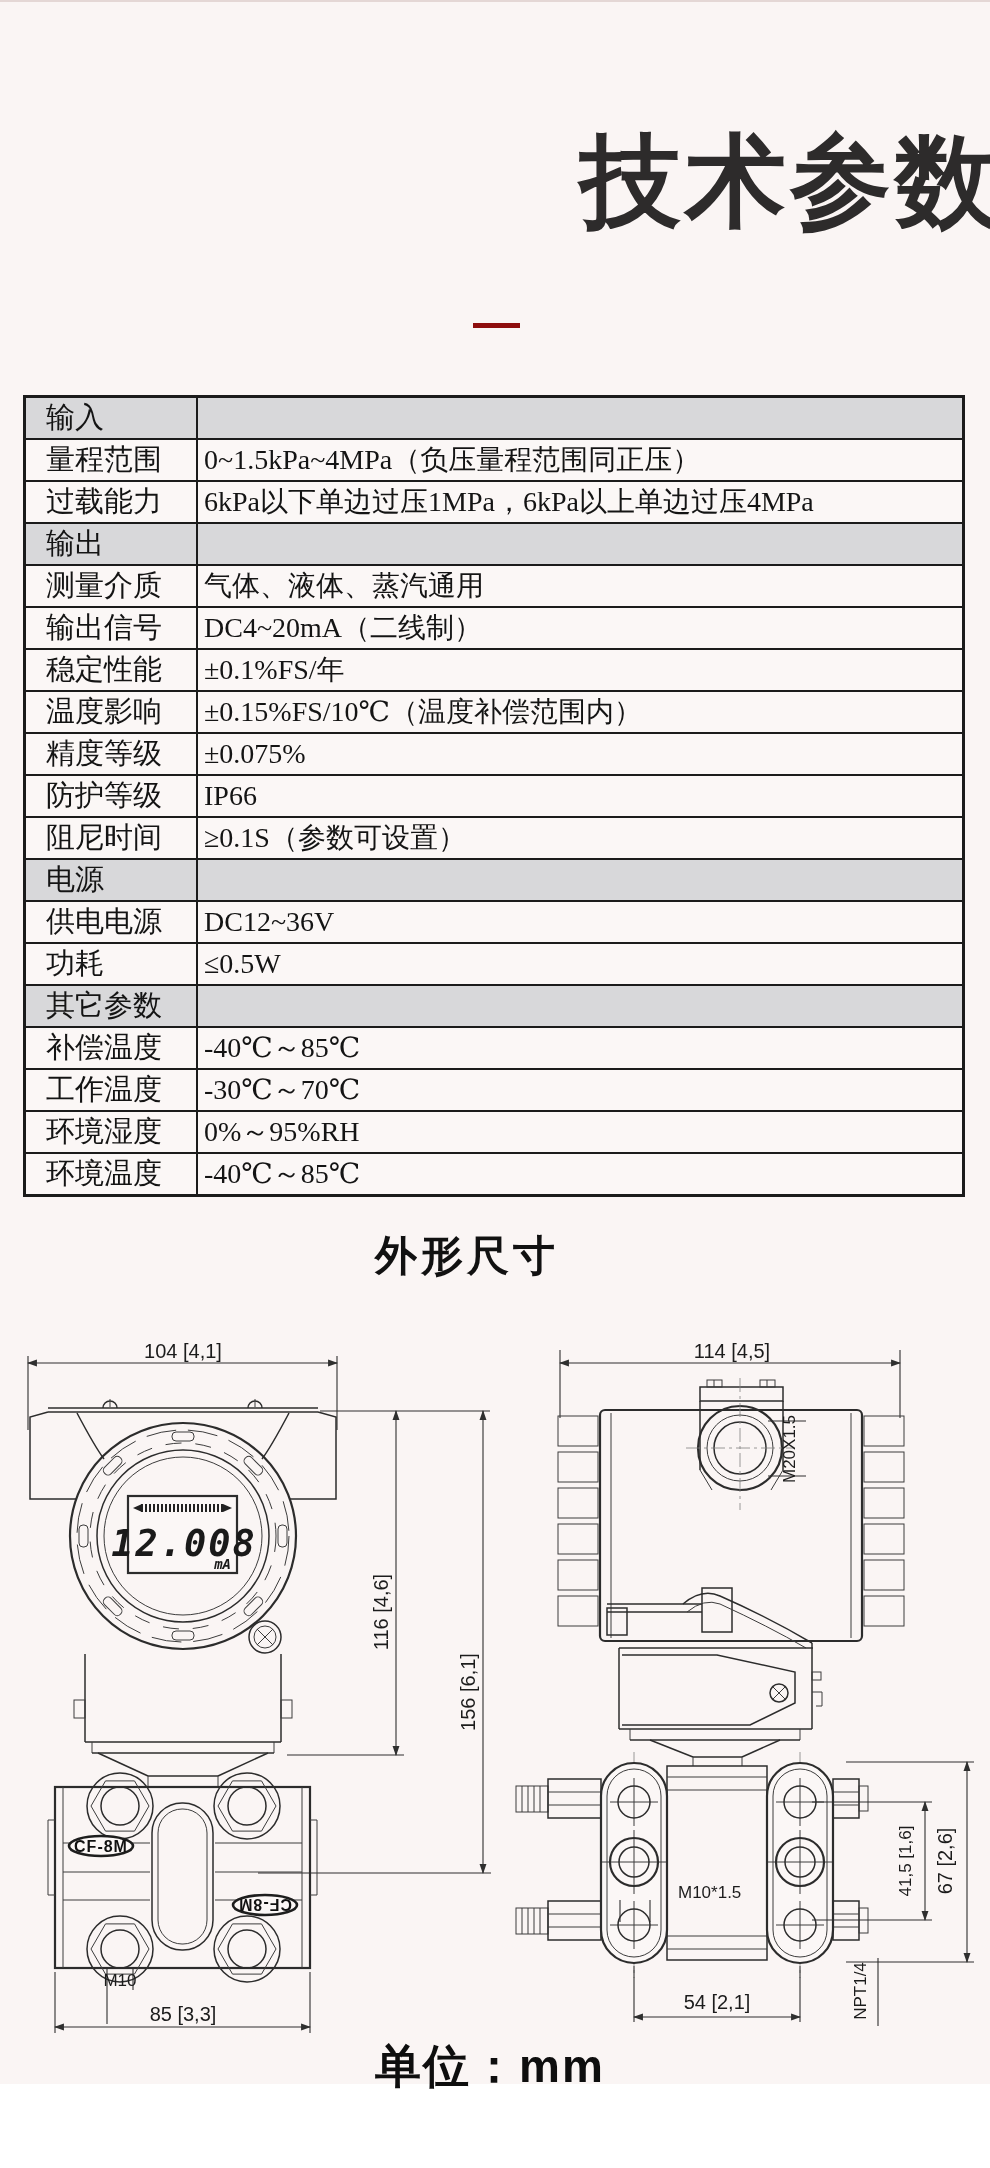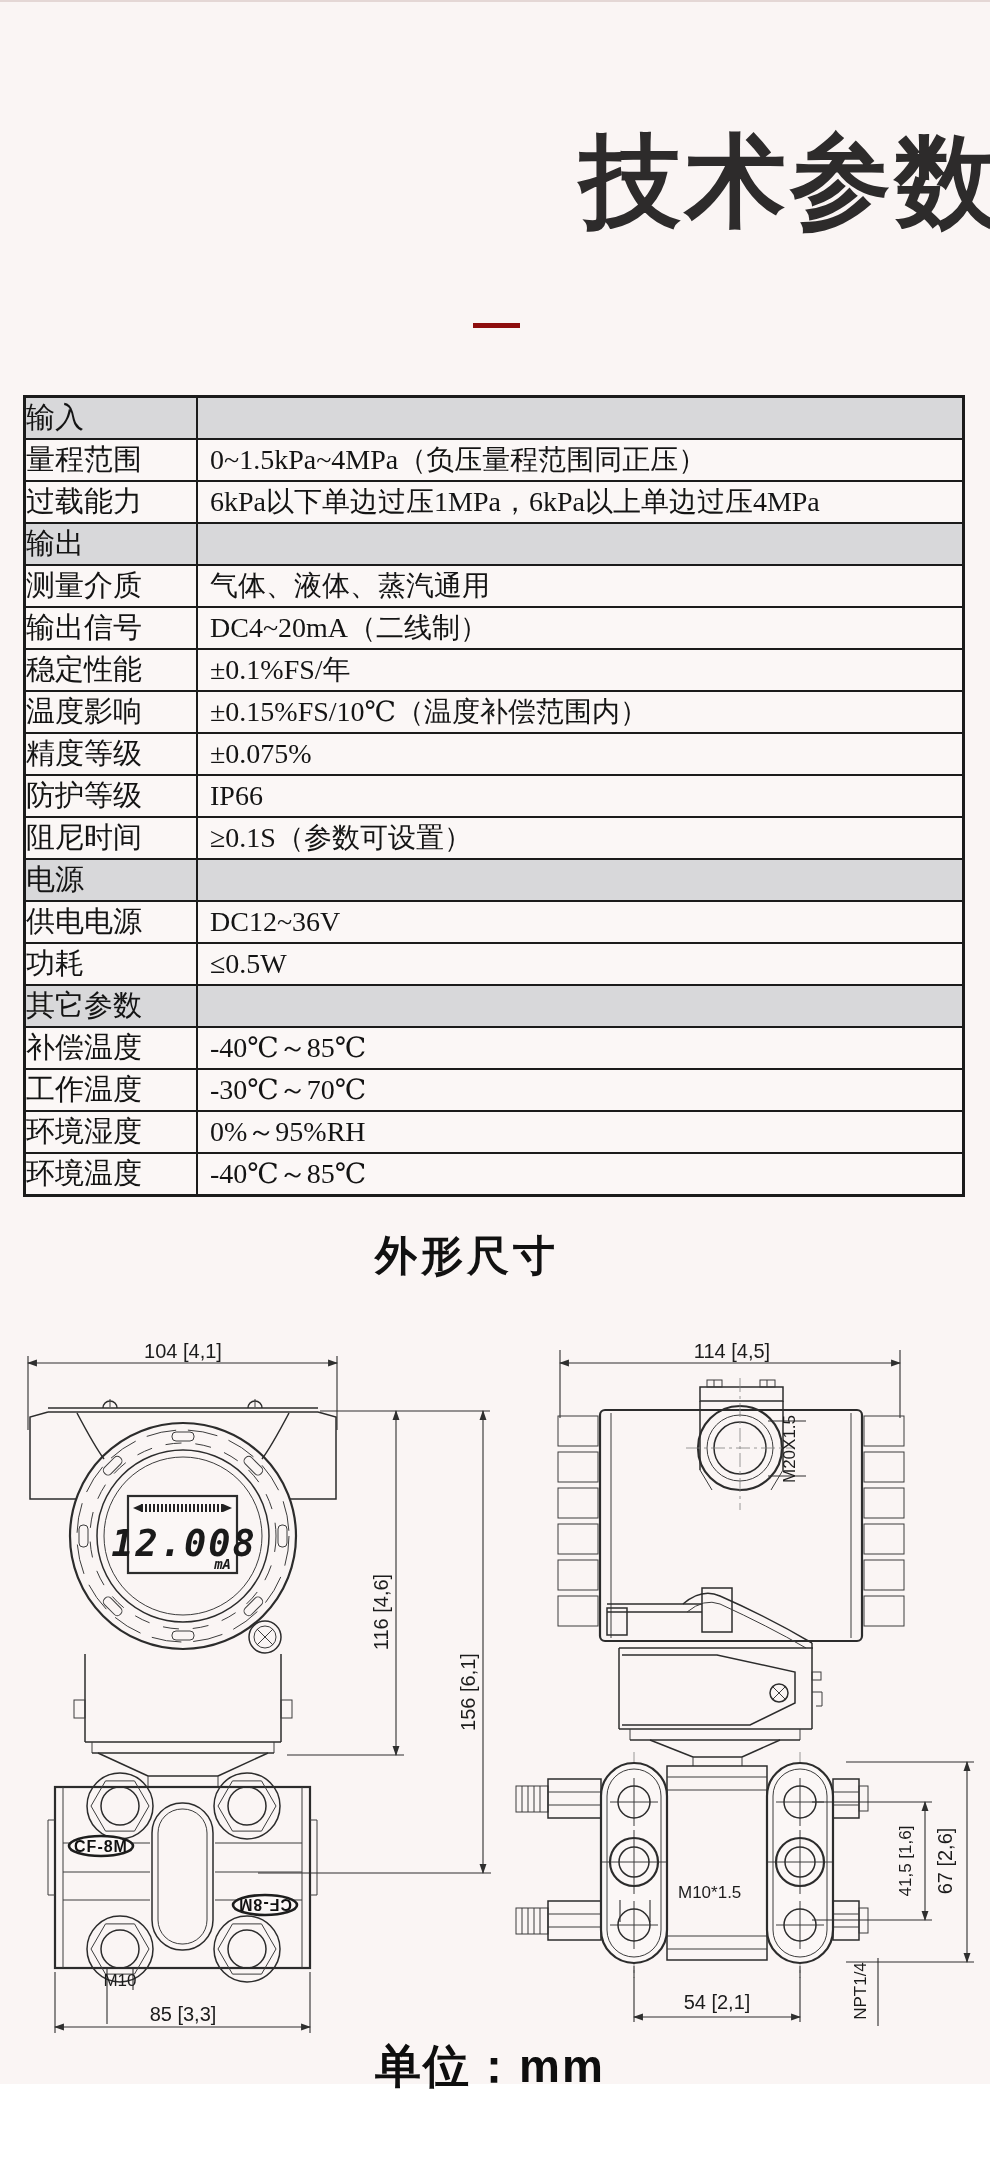--- a/index.html
+++ b/index.html
@@ -20,22 +20,22 @@
   .accent-dash{position:absolute;left:473px;top:323px;width:47px;height:5px;background:#8e0e0e;}
   .spec-table{
     position:absolute;left:23px;top:395px;width:942px;box-sizing:border-box;
     border:3px solid #1b1b1b;background:#fbf7f6;
   }
   .spec-row{display:flex;height:40px;border-top:2px solid #1b1b1b;}
   .spec-row:first-child{border-top:none;}
   .spec-row.section{background:#d8d8da;}
   .cell{display:flex;align-items:center;box-sizing:border-box;color:#141414;
         font-family:"Liberation Serif","DejaVu Serif",serif;white-space:nowrap;}
-  .cell.label{width:172px;border-right:2px solid #1b1b1b;font-size:29px;}
-  .cell.value{flex:1;padding-left:12px;font-size:28px;}
+  .cell.label{width:172px;border-right:2px solid #1b1b1b;padding-left:20px;font-size:29px;}
+  .cell.value{flex:1;padding-left:6px;font-size:28px;}
   .outline-heading{
     position:absolute;left:0;top:1228px;width:990px;text-align:center;
     font-size:42px;font-weight:600;color:#111;letter-spacing:4px;
     padding-right:56px;box-sizing:border-box;
   }
   .unit-note{
     position:absolute;left:0;top:2036px;width:980px;text-align:center;
     font-size:46px;font-weight:700;color:#0e0e0e;letter-spacing:2px;
   }
   .drawings{position:absolute;left:0;top:1330px;}

